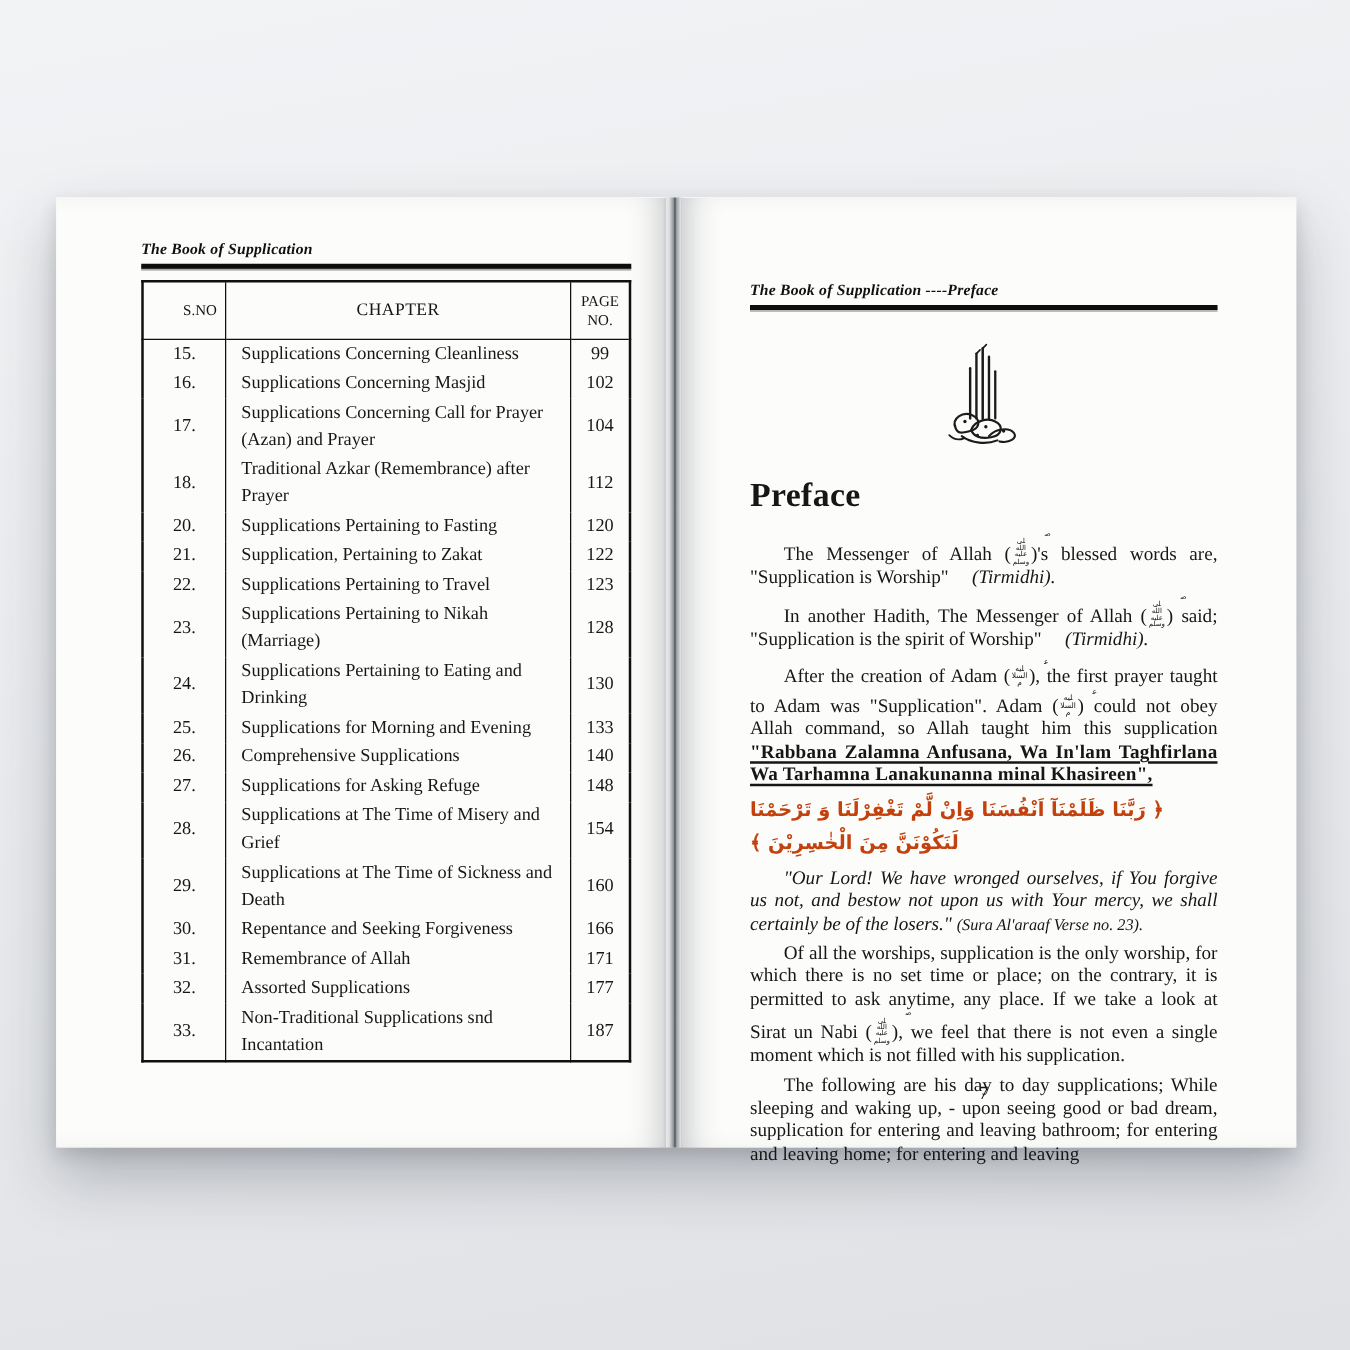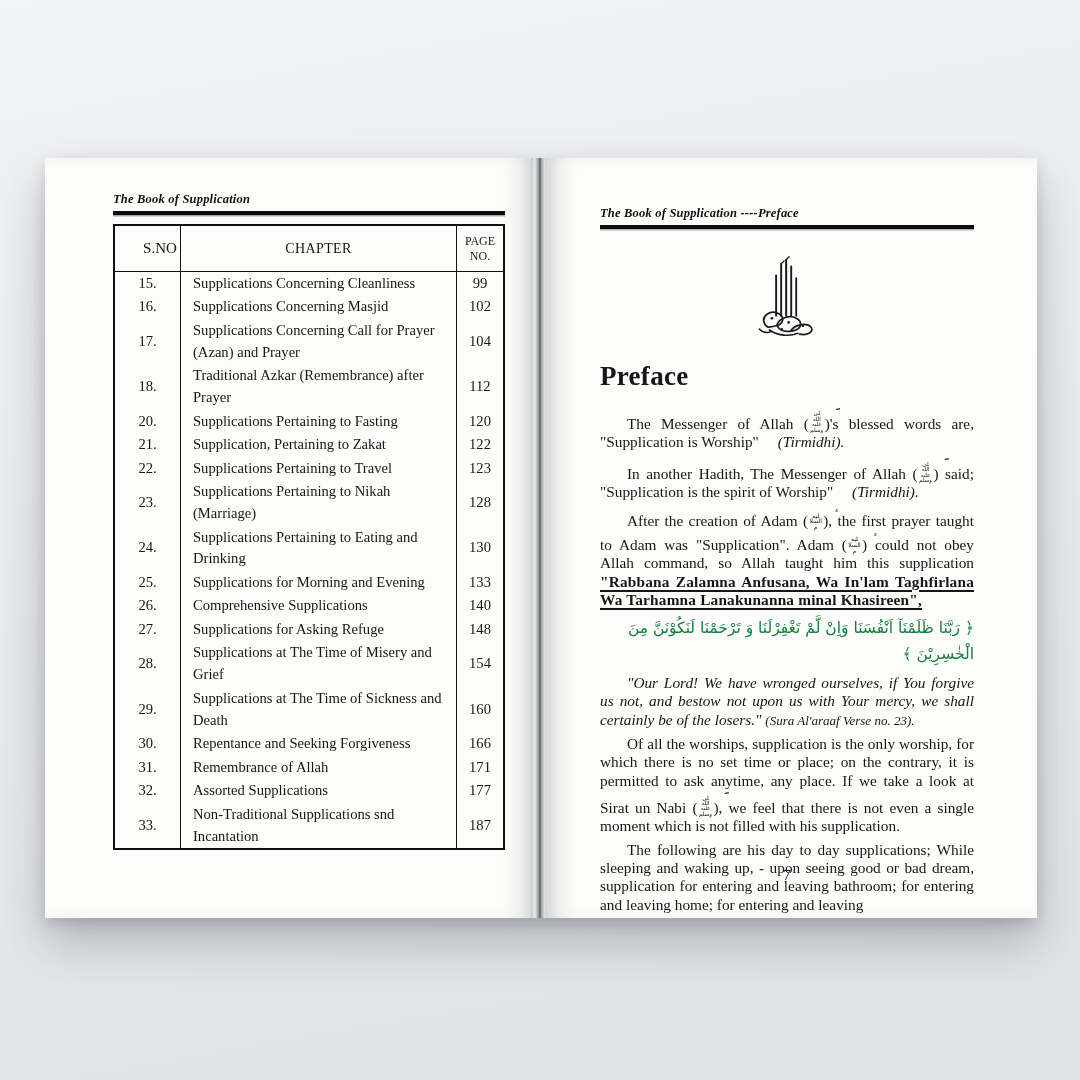--- a/index.html
+++ b/index.html
@@ -21,44 +21,44 @@
     background:linear-gradient(90deg,rgba(80,90,100,0) 0%,rgba(75,85,100,.20) 28%,rgba(40,50,58,.55) 46%,rgba(16,26,32,.82) 50%,rgba(40,52,62,.50) 54%,rgba(75,85,100,.18) 72%,rgba(80,90,100,0) 100%);
   }
   
   .lp-inner{position:absolute;left:68px;top:34px;width:392px;}
   .running-head{font-size:12.5px;font-weight:bold;font-style:italic;letter-spacing:.2px;color:#101010;}
   .head-rule{height:4px;background:#0d0d0d;margin-top:4px;box-shadow:0 1.5px 0 rgba(13,13,13,.35);}
   table.toc{border-collapse:collapse;width:392px;margin-top:9px;table-layout:fixed;}
   table.toc{border:2.2px solid #101010;}
   .toc th,.toc td{border-left:1.7px solid #101010;border-right:1.7px solid #101010;vertical-align:middle;}
   .toc thead th{border-bottom:1.9px solid #101010;height:43px;font-weight:normal;}
-  .th-sno{width:38px;font-size:15px;padding-left:26px;}
+  .th-sno{width:38px;font-size:12px;padding-left:26px;}
   .th-chapter{font-size:14px;letter-spacing:.4px;margin-top:29px;}
   .th-page{width:44px;font-size:12px;line-height:15px;}
   .toc td{font-size:14.6px;line-height:21.9px;padding:.8px 12px;}
   .td-no{text-align:center;}
   .td-chapter{padding-left:6px;padding-right:4px;}
   .td-page{text-align:center;}
   
-  .rp-inner{position:absolute;left:55px;top:48px;width:374px;}
+  .rp-inner{position:absolute;left:55px;top:67px;width:374px;}
   .rp-rule{height:4px;background:#0d0d0d;margin-top:4px;box-shadow:0 1.5px 0 rgba(13,13,13,.3);}
   .emblem-wrap{text-align:center;margin:20px 0 6px 0;}
   .preface-title{font-size:27px;font-weight:bold;margin:8px 0 14px 0;letter-spacing:.3px;}
   .rp-inner p{margin:0 0 5px 0;font-size:15.3px;line-height:18.4px;text-align:justify;text-indent:27px;}
   .seal{
     display:inline-block;width:16px;font-size:5.6px;line-height:5.4px;
     font-family:"DejaVu Sans",sans-serif;text-align:center;vertical-align:-3px;
     white-space:normal;word-break:break-word;color:#111;
   }
   .seal.as{width:15px;font-size:6px;line-height:5.8px;}
   .bold-quote{font-weight:bold;text-decoration:underline;text-decoration-thickness:1.6px;text-underline-offset:2.5px;letter-spacing:.2px;}
   .it{font-style:italic;margin-left:15px;}
   .verse{
-    direction:rtl;text-align:right;font-family:"DejaVu Sans",sans-serif;
-    font-size:15.5px;font-weight:normal;margin:5px 0 7px 0;line-height:26px;color:#15803d;
+    direction:rtl;text-align:left;font-family:"DejaVu Sans",sans-serif;
+    font-size:15.5px;font-weight:bold;margin:5px 0 7px 0;line-height:26px;color:#c2410c;
   }
   p.translation{font-style:italic;}
   .small-ref{font-size:13px;}
   .page-number{position:absolute;left:55px;bottom:34px;width:374px;text-align:center;font-size:15px;}
 </style>
 </head>
 <body>
 
 <div class="book">
 

